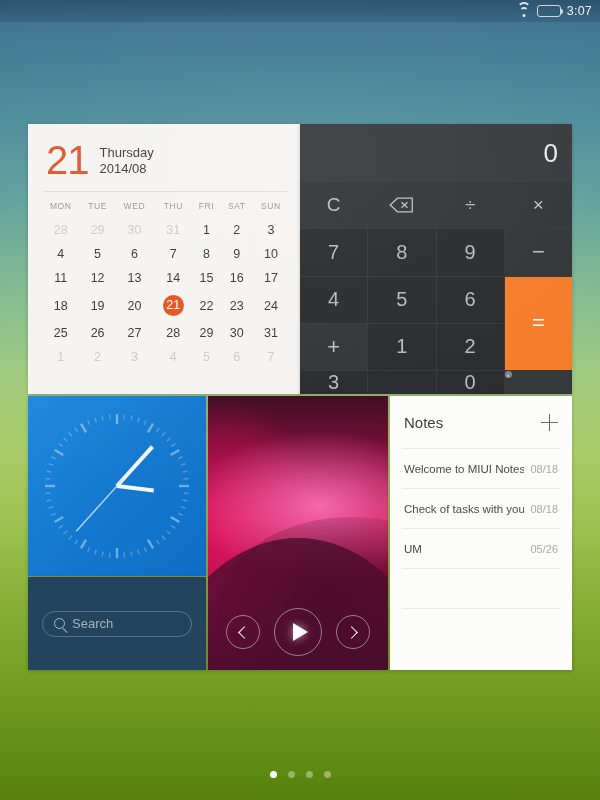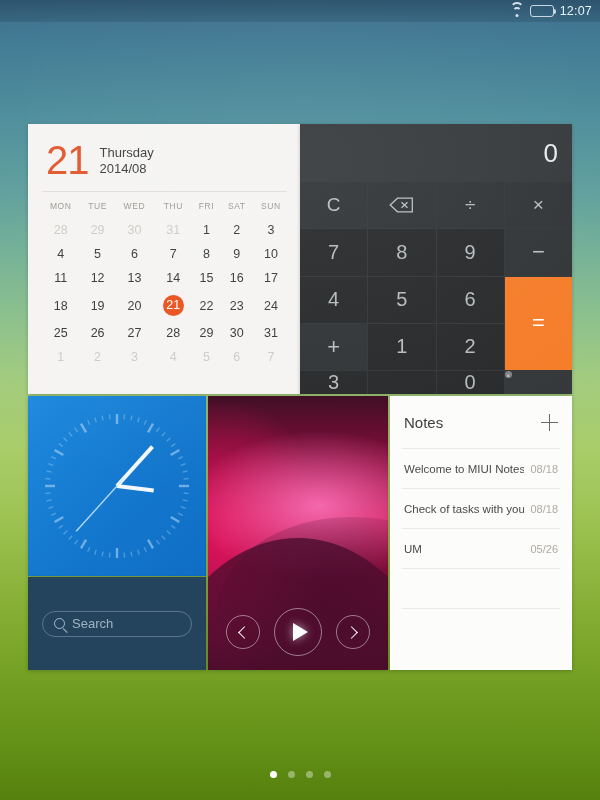--- a/index.html
+++ b/index.html
@@ -278,21 +278,21 @@
   <div class="statusbar">
     <div class="sb-icons">
       <span class="wifi-icon">
         <i class="a"></i>
           <i class="b"></i>
           <i class="c"></i>
       </span>
       <span class="battery-icon">
         <span class="battery-fill"></span>
       </span>
-      <span class="sb-time">12:07</span>
+      <span class="sb-time">3:07</span>
     </div>
   </div>
 
   <div class="widgets">
 
     <div class="w-calendar">
       <div class="cal-head">
         <div class="cal-daynum">21</div>
         <div class="cal-labels">
           <div class="cal-weekday">Thursday</div>

